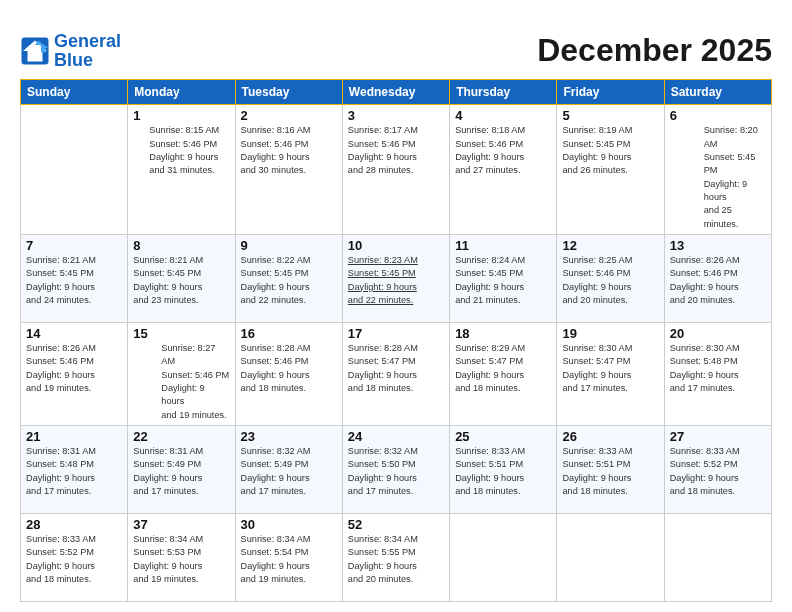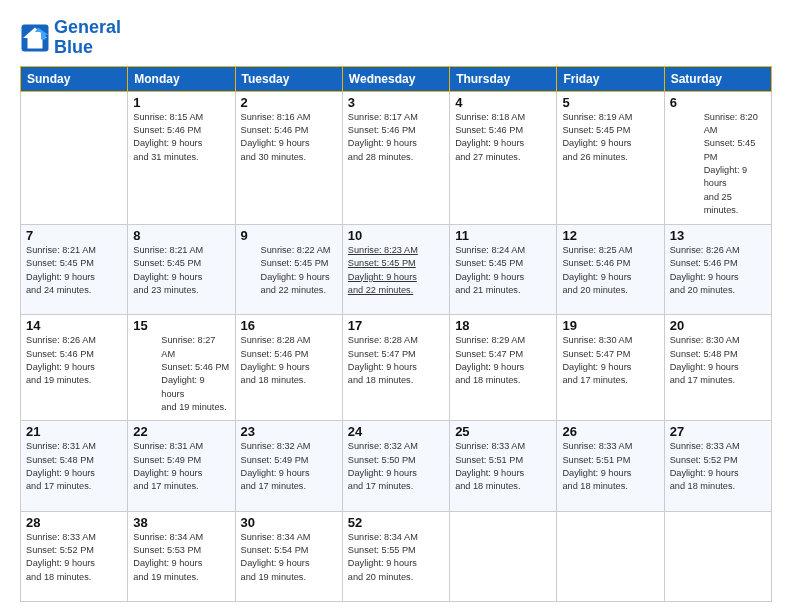--- a/index.html
+++ b/index.html
@@ -6,23 +6,24 @@
     body {
       font-family: Arial, sans-serif;
       background: #fff;
       width: 792px;
       height: 612px;
       overflow: hidden;
     }
     .page {
       width: 792px;
       height: 612px;
-      padding: 18px 20px 10px 20px;
+      padding: 34px 20px 10px 20px;
       display: flex;
       flex-direction: column;
+      justify-content: flex-end;
     }
     .header {
       display: flex;
       justify-content: space-between;
       align-items: flex-start;
       margin-bottom: 8px;
     }
     .logo {
       display: flex;
       align-items: center;
@@ -109,41 +110,42 @@
         <rect x="2" y="2" width="36" height="36" rx="4" fill="#1565c0"></rect>
         <polygon points="20,6 36,20 30,20 30,34 10,34 10,20 4,20" fill="white"></polygon>
         <polygon points="24,6 38,16 34,16 34,22 28,22 28,12 20,12" fill="#42a5f5"></polygon>
       </svg>
       <div class="logo-text">
         <div><span>General</span></div>
         <div><span style="color:#1565c0">Blue</span></div>
       </div>
     </div>
     <div class="title-block">
+      <div class="month-title">December 2025</div>
     </div>
   </div>
 
   <table class="calendar">
     <thead>
       <tr>
       <th>Sunday</th>
           <th>Monday</th>
           <th>Tuesday</th>
           <th>Wednesday</th>
           <th>Thursday</th>
           <th>Friday</th>
           <th>Saturday</th>
         </tr>
     </thead>
     <tbody id="calendar-body">
     <tr>
           <td class="empty"></td>
           <td>
             <span class="day-num">1</span>
-            <div class="day-detail" style="white-space: pre-line;">Sunrise: 8:15 AM
+            <div class="day-detail" style="white-space: pre-line; margin-left: 16px;">Sunrise: 8:15 AM
 Sunset: 5:46 PM
 Daylight: 9 hours
 and 31 minutes.</div>
           </td>
           <td>
             <span class="day-num">2</span>
             <div class="day-detail" style="white-space: pre-line;">Sunrise: 8:16 AM
 Sunset: 5:46 PM
 Daylight: 9 hours
 and 30 minutes.</div>
@@ -187,21 +189,21 @@
           </td>
           <td>
             <span class="day-num">8</span>
             <div class="day-detail" style="white-space: pre-line;">Sunrise: 8:21 AM
 Sunset: 5:45 PM
 Daylight: 9 hours
 and 23 minutes.</div>
           </td>
           <td>
             <span class="day-num">9</span>
-            <div class="day-detail" style="white-space: pre-line; margin-left: 20px;">Sunrise: 8:22 AM
+            <div class="day-detail" style="white-space: pre-line;">Sunrise: 8:22 AM
 Sunset: 5:45 PM
 Daylight: 9 hours
 and 22 minutes.</div>
           </td>
           <td>
             <span class="day-num">10</span>
             <div class="day-detail" style="white-space: pre-line; text-decoration: underline;">Sunrise: 8:23 AM
 Sunset: 5:45 PM
 Daylight: 9 hours
 and 22 minutes.</div>
@@ -332,21 +334,21 @@
         </tr>
         <tr>
           <td>
             <span class="day-num">28</span>
             <div class="day-detail" style="white-space: pre-line;">Sunrise: 8:33 AM
 Sunset: 5:52 PM
 Daylight: 9 hours
 and 18 minutes.</div>
           </td>
           <td>
-            <span class="day-num">38</span>
+            <span class="day-num">37</span>
             <div class="day-detail" style="white-space: pre-line;">Sunrise: 8:34 AM
 Sunset: 5:53 PM
 Daylight: 9 hours
 and 19 minutes.</div>
           </td>
           <td>
             <span class="day-num">30</span>
             <div class="day-detail" style="white-space: pre-line;">Sunrise: 8:34 AM
 Sunset: 5:54 PM
 Daylight: 9 hours

